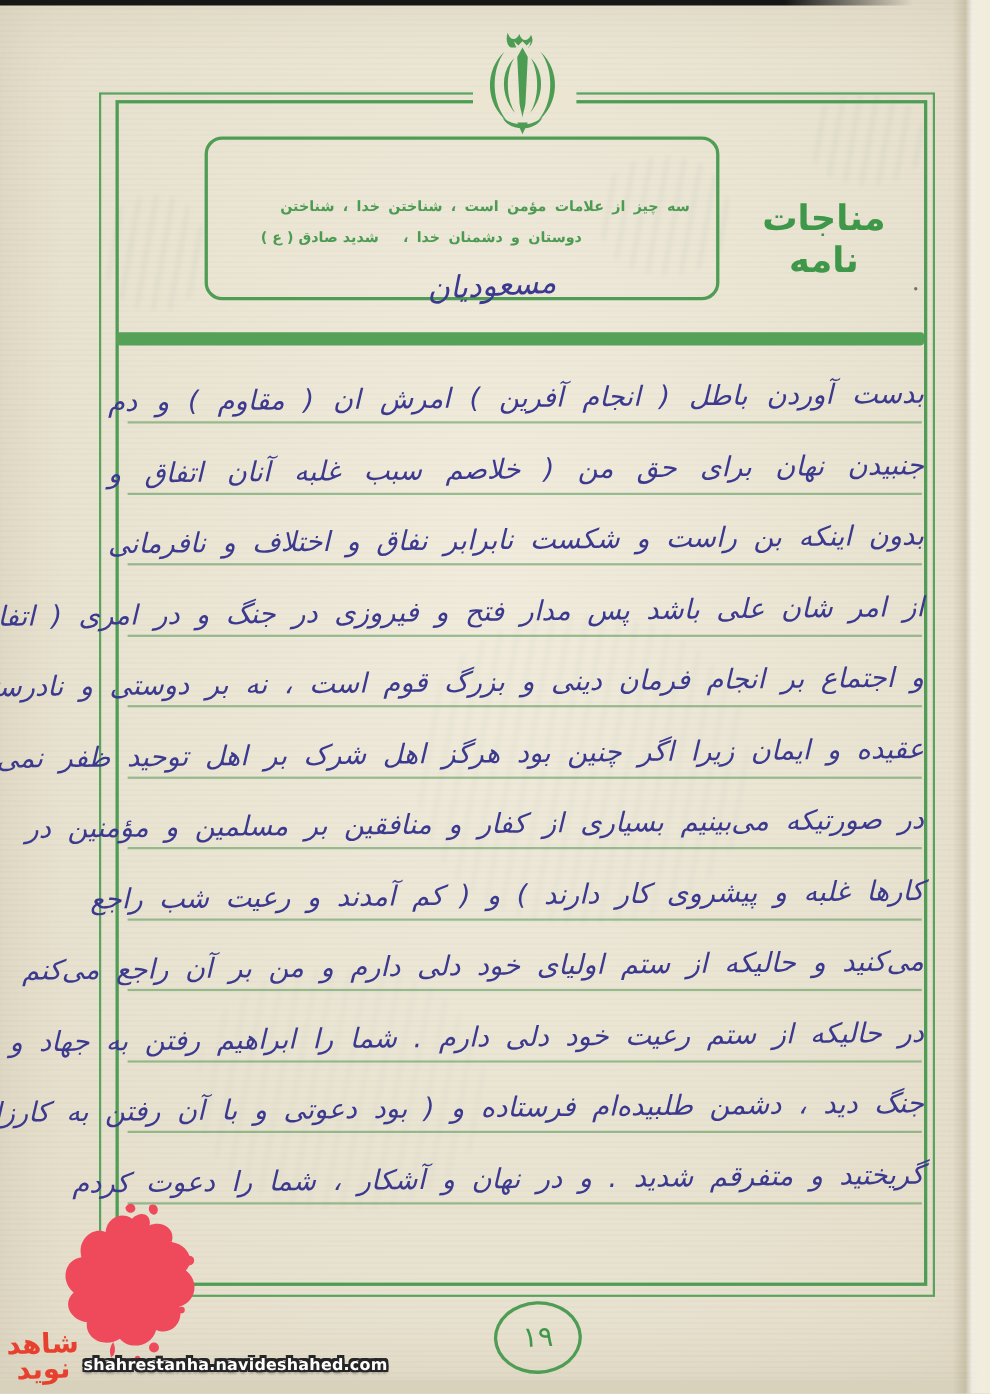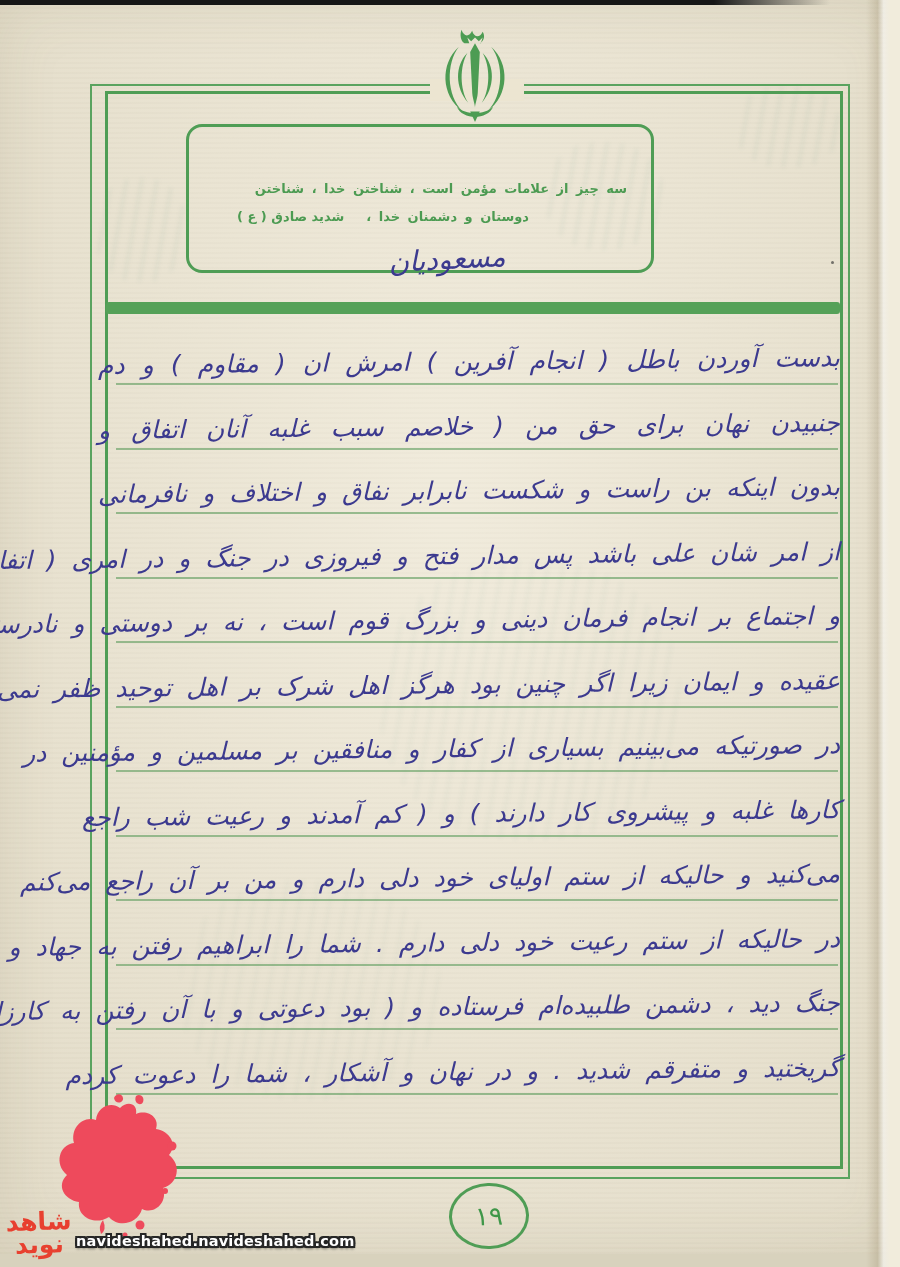--- a/index.html
+++ b/index.html
@@ -120,20 +120,21 @@
 
   <div class="quote-box">
     <div class="quote-line1">سه چیز از علامات مؤمن است ، شناختن خدا ، شناختن</div>
     <div class="quote-line2">
       <span class="quote-attrib">شدید صادق ( ع )</span>
       <span class="quote-cont">دوستان و دشمنان خدا ،</span>
     </div>
     <div class="signature">مسعودیان</div>
   </div>
 
+  <div class="page-title">مناجات نامه</div>
   <div class="speck" style="left:831px;top:261px;"></div>
 
   <div>
     <div class="ruled-line" style="top:383px;"></div>
     <div class="ruled-line" style="top:448px;"></div>
     <div class="ruled-line" style="top:512px;"></div>
     <div class="ruled-line" style="top:577px;"></div>
     <div class="ruled-line" style="top:641px;"></div>
     <div class="ruled-line" style="top:706px;"></div>
     <div class="ruled-line" style="top:770px;"></div>
@@ -176,15 +177,15 @@
       <circle cx="92" cy="133" r="4.5"></circle>
       <circle cx="77" cy="143" r="2.5"></circle>
       <path d="M55,128 q4,10 -2,14 q-3,-8 2,-14 z"></path>
     </g>
   </svg>
 
   <div class="site-logo">
     <span class="l1">شاهد</span>
     <span class="l2">نوید</span>
   </div>
-  <div class="watermark">navideshahed.navideshahed.com</div>
+  <div class="watermark">shahrestanha.navideshahed.com</div>
 
 </div>
 
 </body></html>

